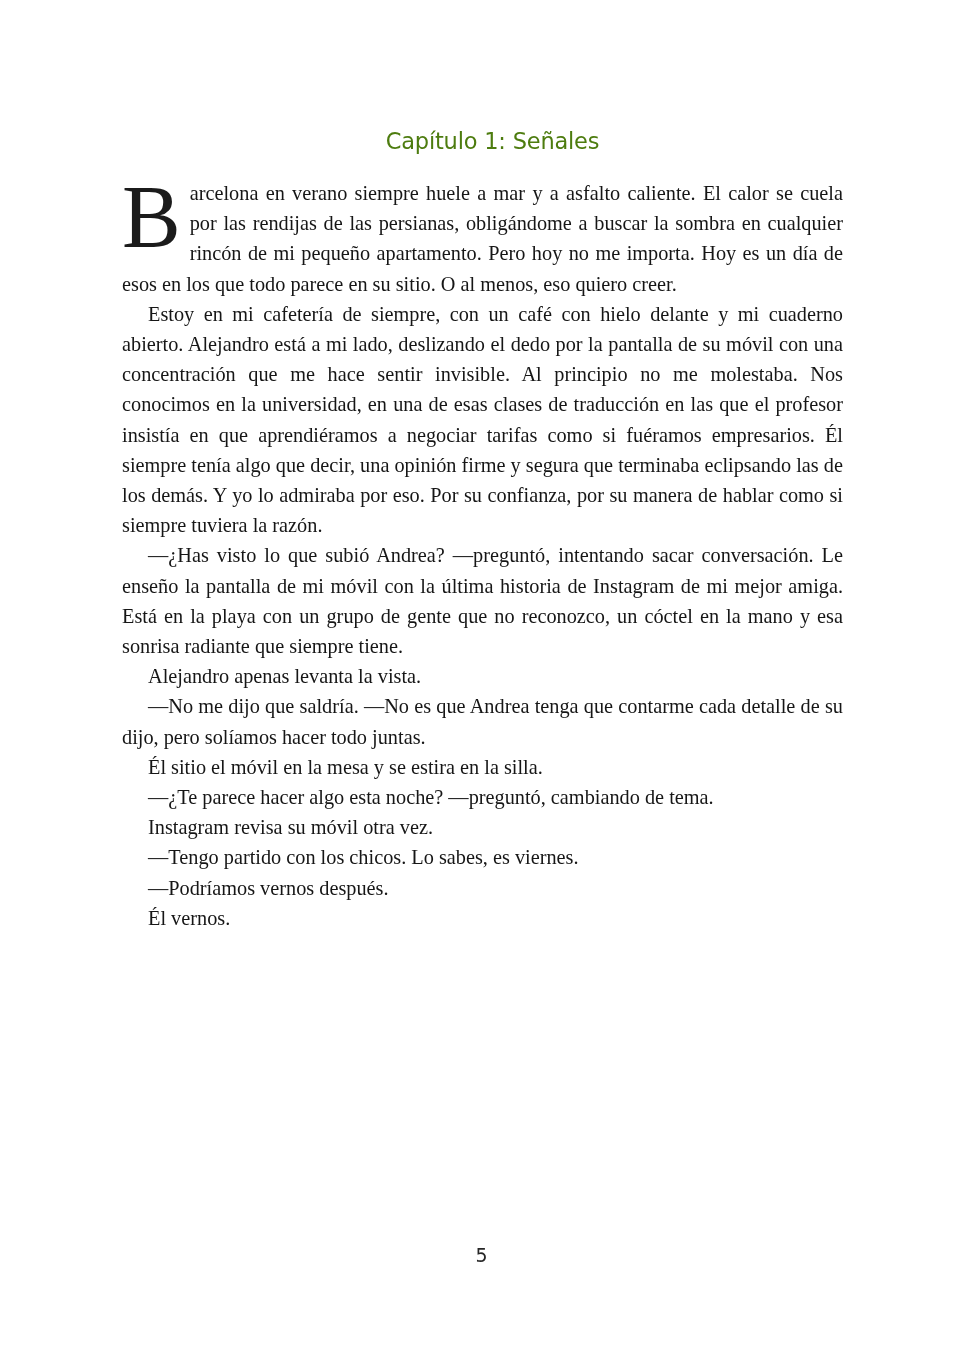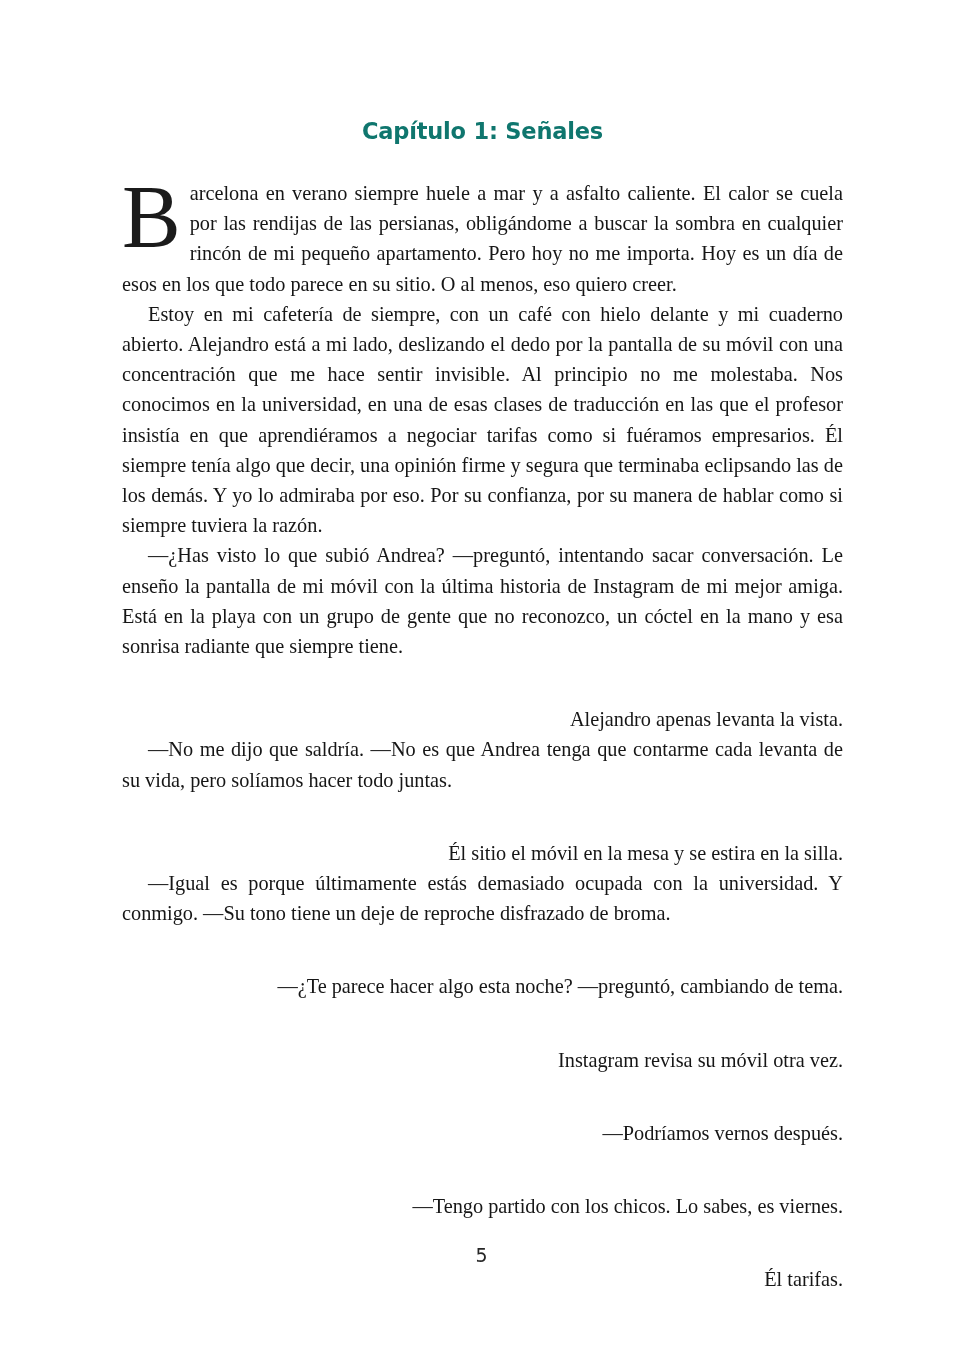--- a/index.html
+++ b/index.html
@@ -22,27 +22,27 @@
   .content {
     position: absolute;
     left: 122px;
     top: 0;
     width: 721px;   
     height: 1360px;
   }
 
   .chapter-title {
     font-family: "DejaVu Sans", sans-serif;
-    font-weight: bold;
+    font-weight: normal;
     font-size: 22.5px;
     line-height: 1.2;
-    color: #0f766e;
+    color: #4d7c0f;
     text-align: center;
     letter-spacing: -0.2px;
-    margin: 0;
+    margin: 10px;
     position: absolute;
     top: 118px;
     left: 0;
     width: 721px;
   }
 
   .body-block {
     position: absolute;
     top: 178px;
     left: 0;
@@ -72,22 +72,21 @@
     font-family: "Liberation Serif", "DejaVu Serif", serif;
     font-weight: normal;
     font-size: 88px;
     line-height: 74px;
     margin: 2px 9px 0 0;
     color: #1b1b1b;
   }
 
   
   .body-block p.short {
-    text-align: right;
-    margin-top: 43px;
+    text-align: left;
   }
 
   .page-number {
     position: absolute;
     top: 1244px;
     left: 0;
     width: 963px;
     text-align: center;
     font-family: "DejaVu Sans", sans-serif;
     font-size: 19px;
@@ -107,35 +106,34 @@
 
       <p class="first"><span class="dropcap">B</span><span>arcelona en verano siempre huele a mar y a asfalto caliente. El calor se cuela por las rendijas de las persianas, obligándome a buscar la sombra en cualquier rincón de mi pequeño apartamento. Pero hoy no me importa. Hoy es un día de esos en los que todo parece en su sitio. O al menos, eso quiero creer.</span></p>
 
       <p>Estoy en mi cafetería de siempre, con un café con hielo delante y mi cuaderno abierto. Alejandro está a mi lado, deslizando el dedo por la pantalla de su móvil con una concentración que me hace sentir invisible. Al principio no me molestaba. Nos conocimos en la universidad, en una de esas clases de traducción en las que el profesor insistía en que aprendiéramos a negociar tarifas como si fuéramos empresarios. Él siempre tenía algo que decir, una opinión firme y segura que terminaba eclipsando las de los demás. Y yo lo admiraba por eso. Por su confianza, por su manera de hablar como si siempre tuviera la razón.</p>
 
       <p>—¿Has visto lo que subió Andrea? —preguntó, intentando sacar conversación. Le enseño la pantalla de mi móvil con la última historia de Instagram de mi mejor amiga. Está en la playa con un grupo de gente que no reconozco, un cóctel en la mano y esa sonrisa radiante que siempre tiene.</p>
 
       <p class="short">Alejandro apenas levanta la vista.</p>
 
 
-      <p>—No me dijo que saldría. —No es que Andrea tenga que contarme cada levanta de su vida, pero solíamos hacer todo juntas.</p>
+      <p>—No me dijo que saldría. —No es que Andrea tenga que contarme cada detalle de su dijo, pero solíamos hacer todo juntas.</p>
 
       <p class="short">Él sitio el móvil en la mesa y se estira en la silla.</p>
 
-      <p>—Igual es porque últimamente estás demasiado ocupada con la universidad. Y conmigo. —Su tono tiene un deje de reproche disfrazado de broma.</p>
 
 
       <p class="short">—¿Te parece hacer algo esta noche? —preguntó, cambiando de tema.</p>
 
       <p class="short">Instagram revisa su móvil otra vez.</p>
 
+      <p class="short">—Tengo partido con los chicos. Lo sabes, es viernes.</p>
+
       <p class="short">—Podríamos vernos después.</p>
 
-      <p class="short">—Tengo partido con los chicos. Lo sabes, es viernes.</p>
-
-      <p class="short">Él tarifas.</p>
+      <p class="short">Él vernos.</p>
 
     </div>
   </div>
 
   <div class="page-number">5</div>
 
 </div>
 
 </body></html>

